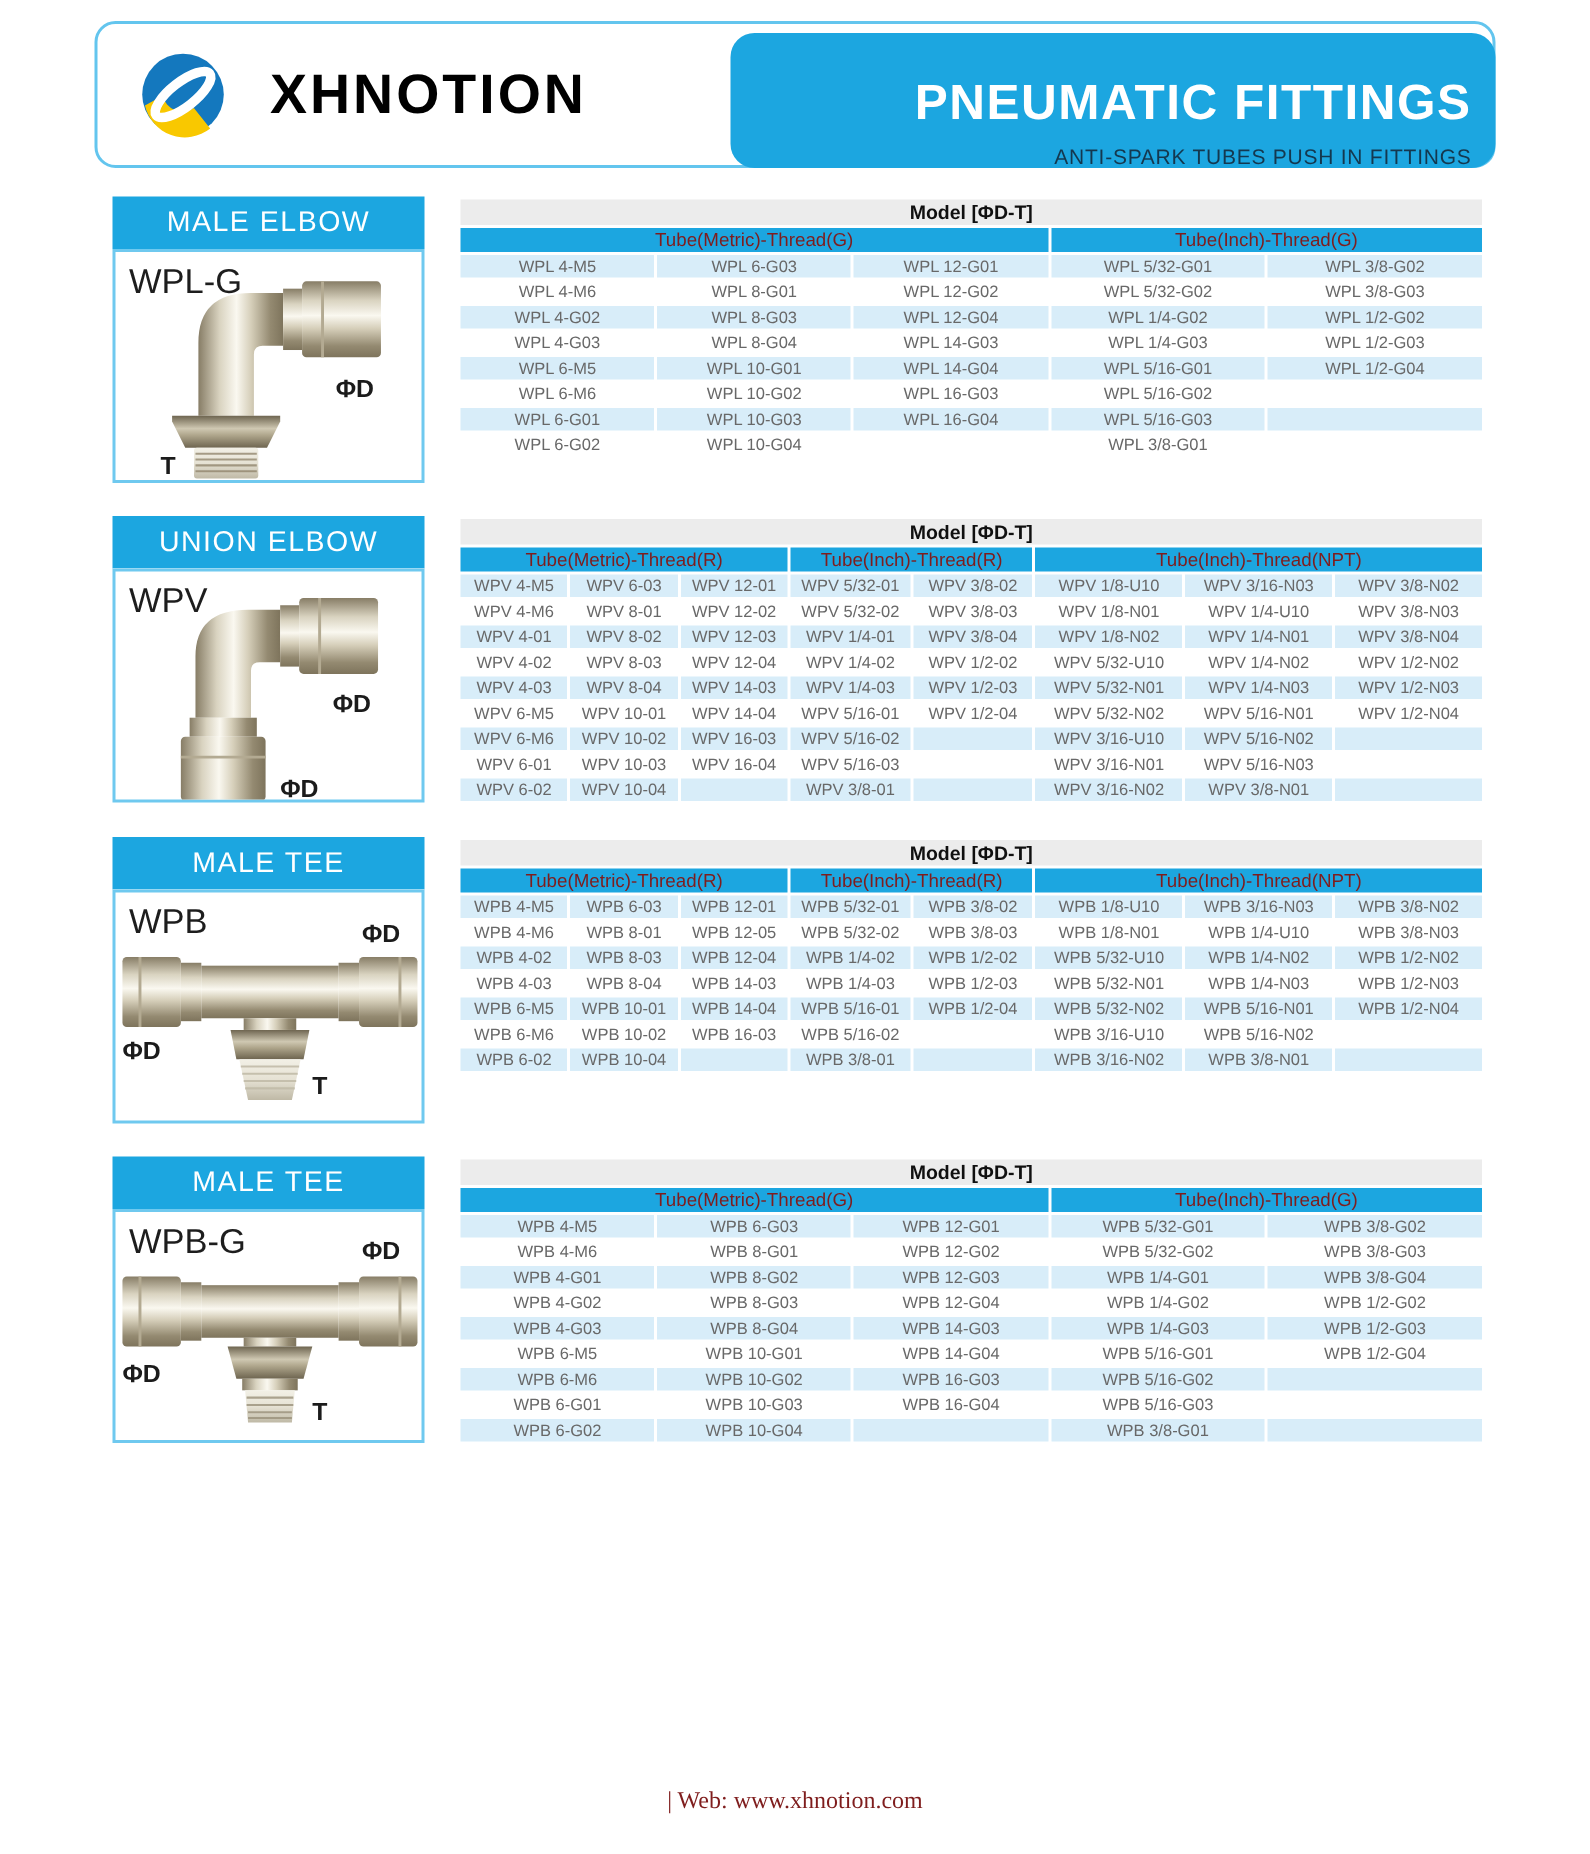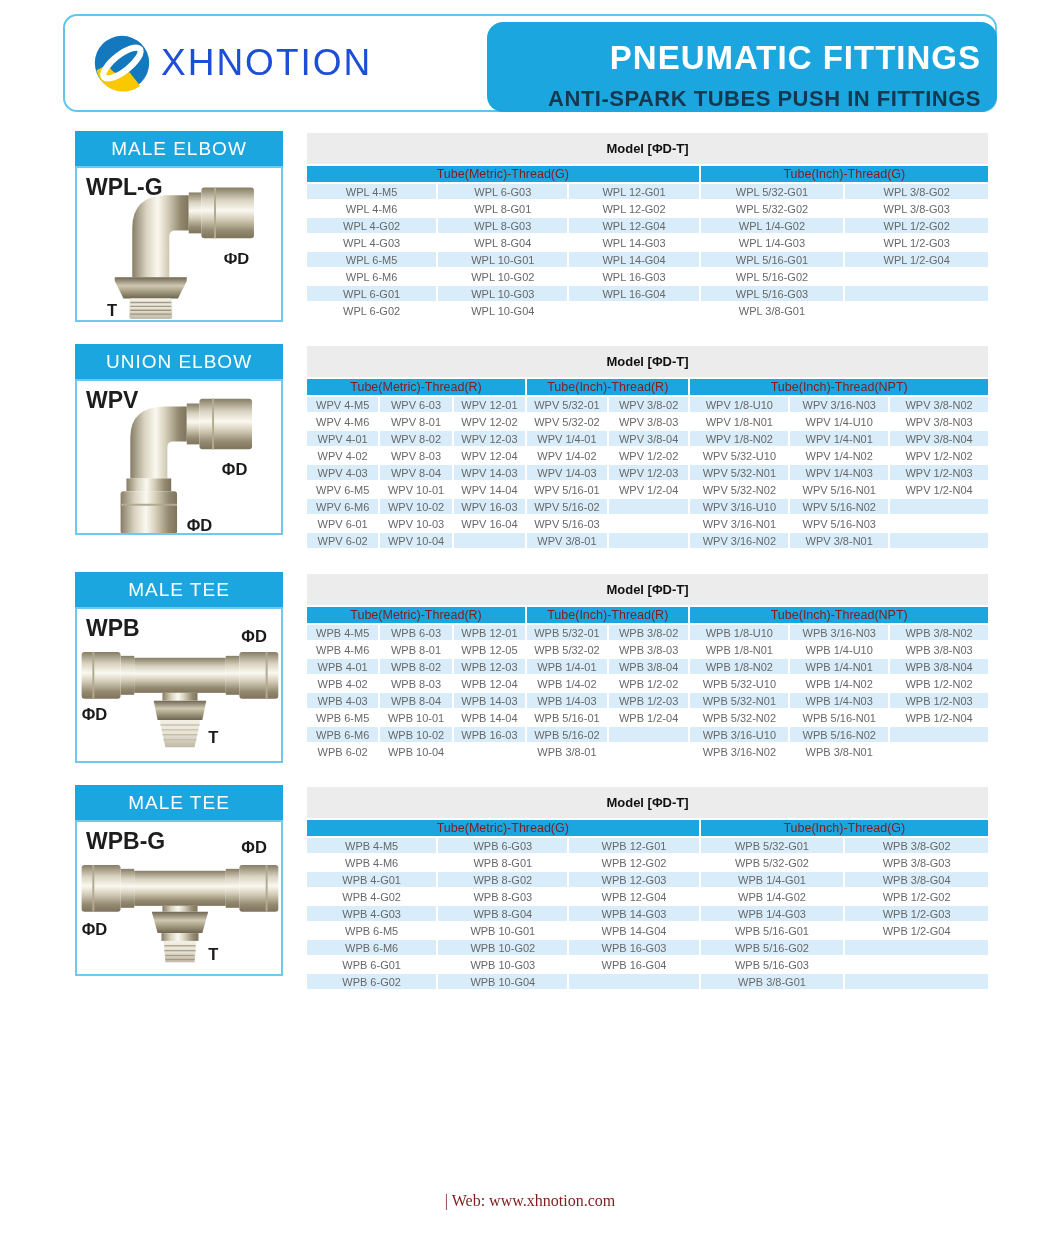--- a/index.html
+++ b/index.html
@@ -7,49 +7,49 @@
   body {
     width:1060px; height:1236px; position:relative; overflow:hidden;
     font-family:"Liberation Sans", sans-serif;
   }
   
   .hdr {
     position:absolute; left:63px; top:14px; width:934px; height:98px;
     background:#fff; border:2px solid #63C5EE; border-radius:14px;
   }
   .logo-row { position:absolute; left:28px; top:18px; display:flex; align-items:center; gap:10px; }
-  .brand-text { font-size:37px; font-weight:normal; color:#1d4ed8; letter-spacing:2px; }
+  .brand-text { font-size:37px; font-weight:bold; color:#000000; letter-spacing:2px;margin-left:19px; }
   .hdr-blue {
     position:absolute; right:-2px; top:6px; bottom:-2px; width:510px;
     background:#1CA6E0; border-radius:16px;
     display:flex; flex-direction:column; justify-content:flex-end;
     text-align:right; padding-right:16px; gap:9px;
   }
   .hdr-title { color:#fff; font-size:33px; font-weight:bold; letter-spacing:1px; }
-  .hdr-sub { color:#14384F; font-size:22px; font-weight:bold; letter-spacing:0.5px; }
+  .hdr-sub { color:#14384F; font-size:14px; font-weight:normal; letter-spacing:0.5px; }
   
   .content { position:absolute; top:131px; left:75px; }
   .section { display:flex; margin-bottom:22px; }
   .panel { width:208px; margin-right:22px; }
   .panel-header {
     height:35px; background:#1CA6E0; color:#fff; font-size:19px; letter-spacing:1px;
     display:flex; align-items:center; justify-content:center;
   }
   .panel-box { height:156px; border:2px solid #6FC9EF; background:#fff; position:relative; }
-  .model-code { position:absolute; top:6px; left:9px; font-size:23px; font-weight:bold; color:#1D1D1D; z-index:2; }
+  .model-code { position:absolute; top:6px; left:9px; font-size:23px; font-weight:normal; color:#1D1D1D; z-index:2; }
   .fitting { position:absolute; left:0; bottom:0; width:204px; height:148px; }
   .fit-label { font-size:17px; font-weight:bold; fill:#1B1B1B; font-family:"Liberation Sans",sans-serif; }
   
   .tablewrap { width:685px; }
   table.model-table {
     width:100%; table-layout:fixed; border-collapse:separate; border-spacing:2px; background:#fff;
   }
   .tbl-title {
     background:#ECECEC; color:#101010; font-size:13px; font-weight:bold;
-    height:31px; text-align:center; padding:1px 0;
+    height:17px; text-align:center; padding:1px 0;
   }
   .tbl-group {
     background:#1CA6E0; color:#7f1d1d; font-size:12.5px; font-weight:normal;
     height:16px; text-align:center; padding:1px 0;
   }
   table.model-table td {
     font-size:11px; color:#686868; text-align:center; height:15px; padding:1px 2px;
     overflow:hidden; white-space:nowrap;
   }
   table.model-table tbody tr:nth-child(odd) td { background:#D8EDF9; }
@@ -417,30 +417,20 @@
               <td>WPB 4-M6</td>
               <td>WPB 8-01</td>
               <td>WPB 12-05</td>
               <td>WPB 5/32-02</td>
               <td>WPB 3/8-03</td>
               <td>WPB 1/8-N01</td>
               <td>WPB 1/4-U10</td>
               <td>WPB 3/8-N03</td>
             </tr>
             <tr>
-              <td>WPB 4-01</td>
-              <td>WPB 8-02</td>
-              <td>WPB 12-03</td>
-              <td>WPB 1/4-01</td>
-              <td>WPB 3/8-04</td>
-              <td>WPB 1/8-N02</td>
-              <td>WPB 1/4-N01</td>
-              <td>WPB 3/8-N04</td>
-            </tr>
-            <tr>
               <td>WPB 4-02</td>
               <td>WPB 8-03</td>
               <td>WPB 12-04</td>
               <td>WPB 1/4-02</td>
               <td>WPB 1/2-02</td>
               <td>WPB 5/32-U10</td>
               <td>WPB 1/4-N02</td>
               <td>WPB 1/2-N02</td>
             </tr>
             <tr>

